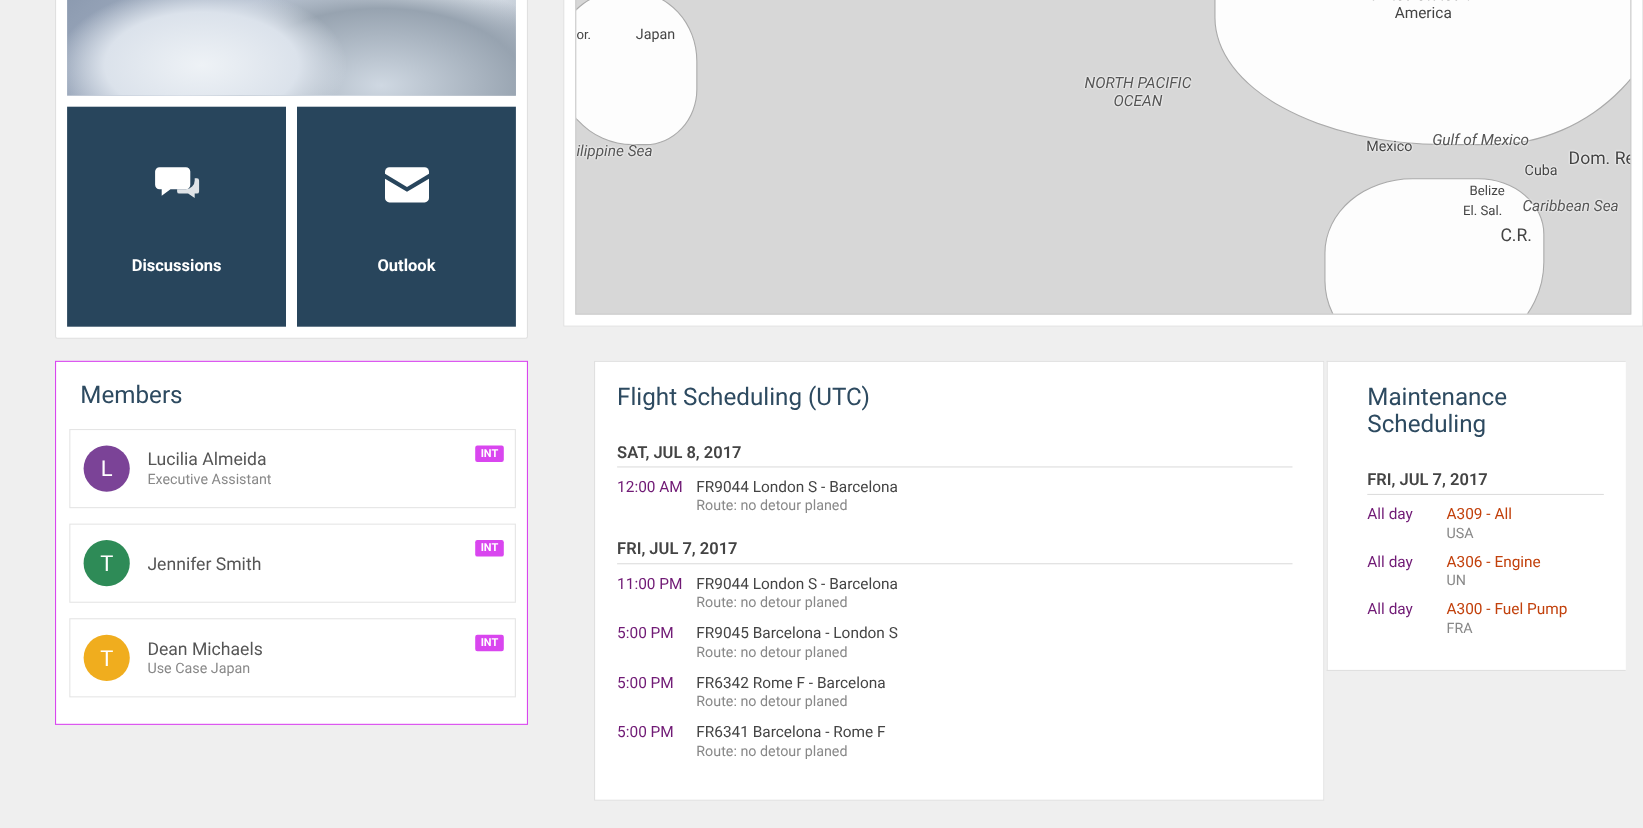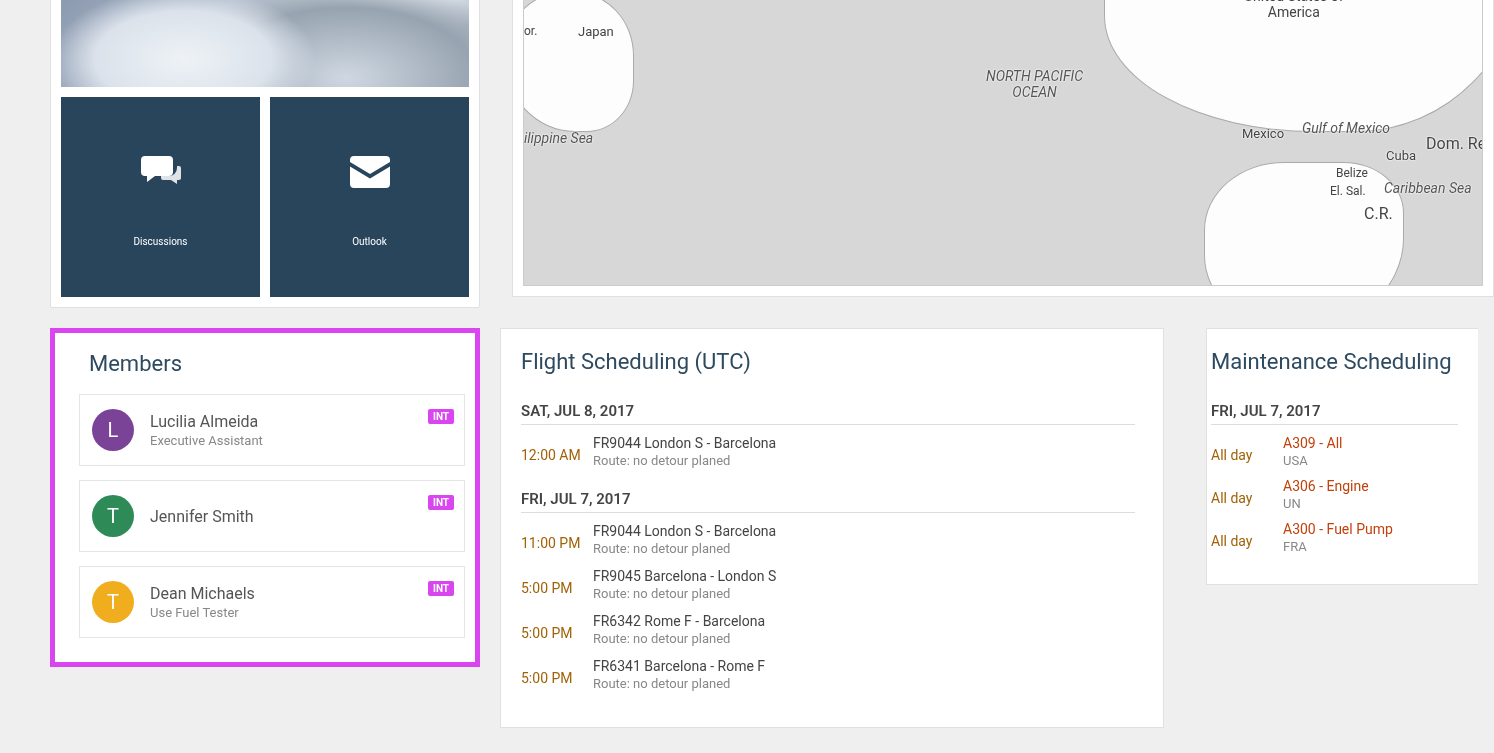--- a/index.html
+++ b/index.html
@@ -48,21 +48,21 @@
     background:#28455c;
     color:#fff;
     display:flex;
     flex-direction:column;
     align-items:center;
     justify-content:center;
     gap:40px;
     cursor:pointer;
   }
   .action-tile .big-icon { font-size:58px; line-height:1; }
-  .action-tile .label { font-size:10px; font-weight:400; }
+  .action-tile .label { font-size:15px; font-weight:700; }
   
   .map-panel {
     position:absolute;
     left:512px;
     top:-110px;
     right:0;
     height:407px;
     background:#fff;
     border:1px solid #e0e0e0;
     padding:10px;
@@ -89,22 +89,22 @@
     background:#fdfdfd;
     border:1px solid #aaa;
   }
   
   .members-panel {
     position:absolute;
     left:50px;
     top:328px;
     width:430px;
     background:#fff;
-    border:5px solid #d946ef;
-    padding:18px 10px 10px 24px;
+    border:1px solid #d946ef;
+    padding:18px 10px 10px 12px;
   }
   .members-panel h2 {
     font-size:22px;
     font-weight:400;
     color:#2d4a60;
     padding:0 10px 18px 10px;
   }
   .member-row {
     border:1px solid #e5e5e5;
     margin:0 0 14px 0;
@@ -134,21 +134,21 @@
     background:#d946ef;
     color:#fff;
     font-size:10px;
     font-weight:700;
     padding:2px 5px;
     border-radius:2px;
   }
   
   .flight-panel {
     position:absolute;
-    left:500px;
+    left:540px;
     top:328px;
     width:664px;
     background:#fff;
     border:1px solid #e0e0e0;
     padding:20px 28px 28px 20px;
   }
   .flight-panel h2, .maint-panel h2 {
     font-size:22px;
     font-weight:400;
     color:#2d4a60;
@@ -162,34 +162,34 @@
     padding-bottom:4px;
     margin-bottom:6px;
     margin-top:14px;
   }
   .day-header:first-of-type { margin-top:16px; }
   .event-row {
     display:flex;
     padding:4px 0 2px 0;
     font-size:14px;
   }
-  .event-time { width:72px; color:#a16207; flex-shrink:0;margin-top:12px; }
+  .event-time { width:72px; color:#701a75; flex-shrink:0; }
   .event-body { flex:1; }
   .event-title { color:#444; }
   .event-sub { color:#888; font-size:13px; margin-top:2px; margin-bottom:6px; }
   
   .maint-panel {
     position:absolute;
     left:1206px;
     top:328px;
     right:16px;
     background:#fff;
     border:1px solid #e0e0e0;
     border-right:none;
-    padding:20px 20px 24px 4px;
+    padding:20px 20px 24px 36px;
   }
   .maint-panel .event-title { color:#c2410c; }
   .maint-panel .event-sub { margin-bottom:4px; }
   svg.icon { display:block; }
 </style>
 </head>
 <body>
 
 <div class="top-left-group panel">
   <div class="weather-tile">
@@ -256,21 +256,21 @@
         <div class="avatar" style="background:#2e8b57">T</div>
         <div>
           <div class="member-name">Jennifer Smith</div>
         </div>
         <div class="int-badge">INT</div>
       </div>
       <div class="member-row">
         <div class="avatar" style="background:#f0ad1e">T</div>
         <div>
           <div class="member-name">Dean Michaels</div>
-          <div class="member-title">Use Fuel Tester</div>
+          <div class="member-title">Use Case Japan</div>
         </div>
         <div class="int-badge">INT</div>
       </div>
     </div>
 </div>
 
 <div class="flight-panel">
   <h2>Flight Scheduling (UTC)</h2>
   <div id="flight-days">
       <div class="day-header">SAT, JUL 8, 2017</div>

